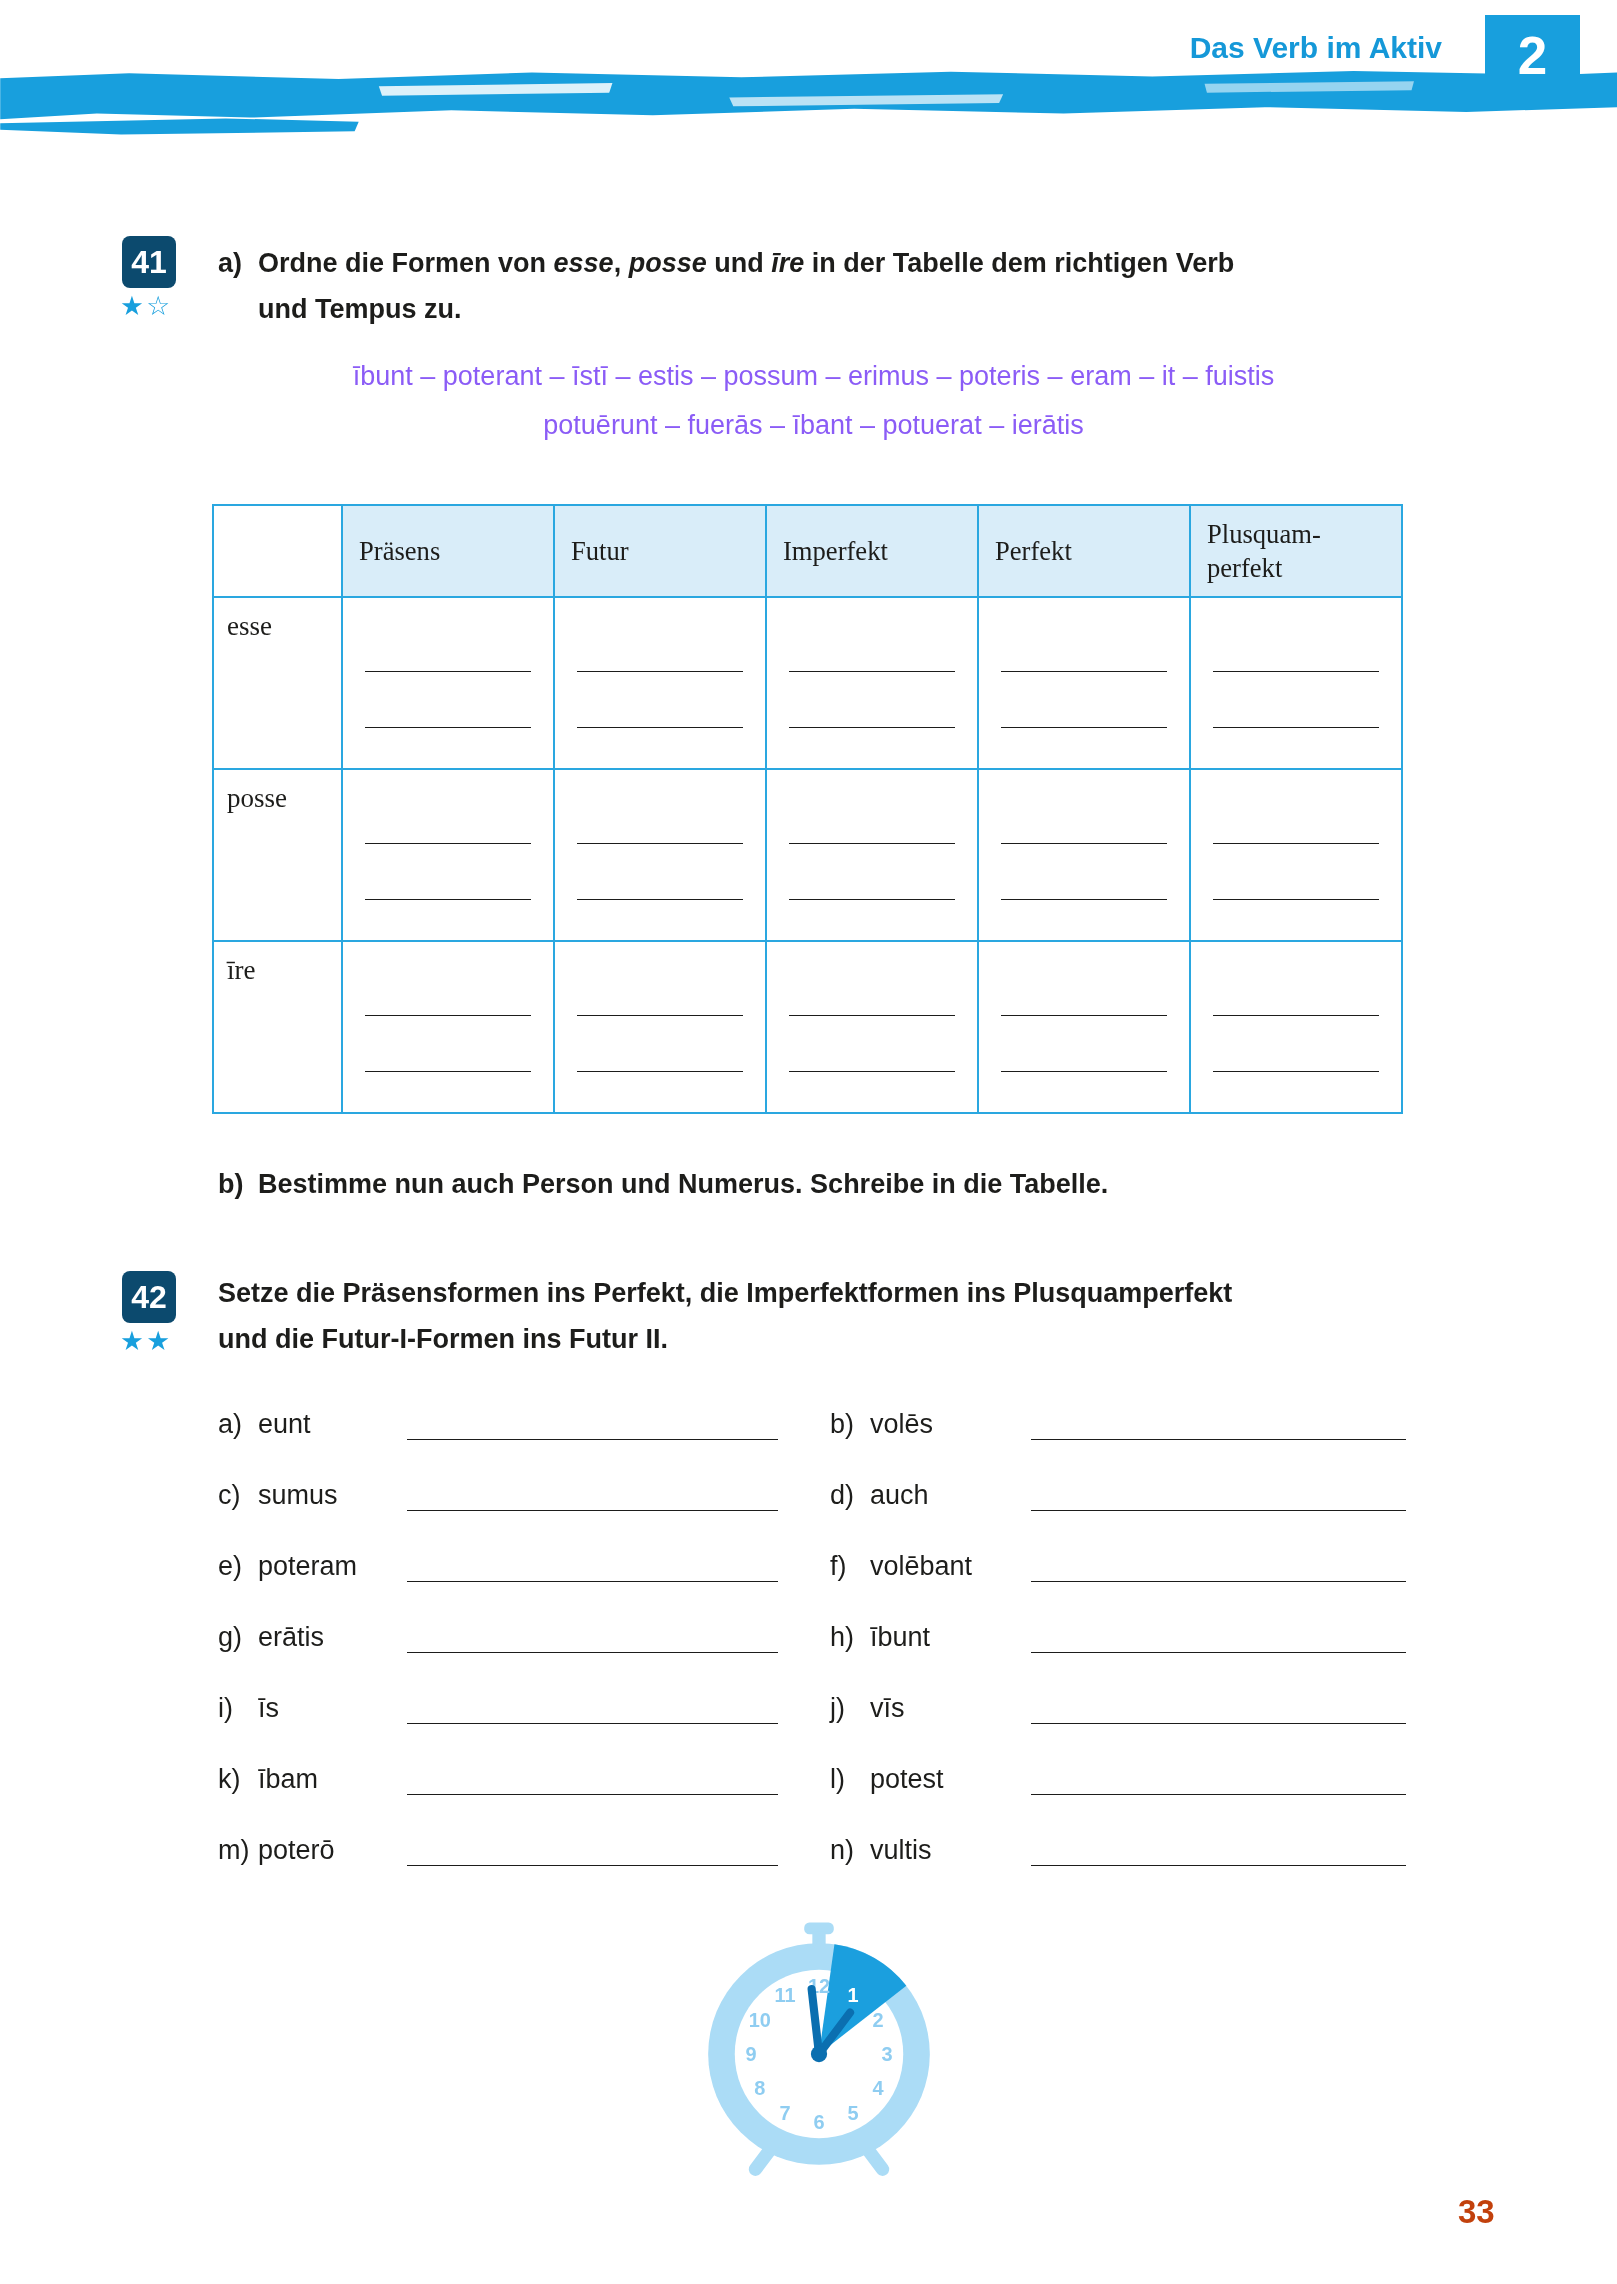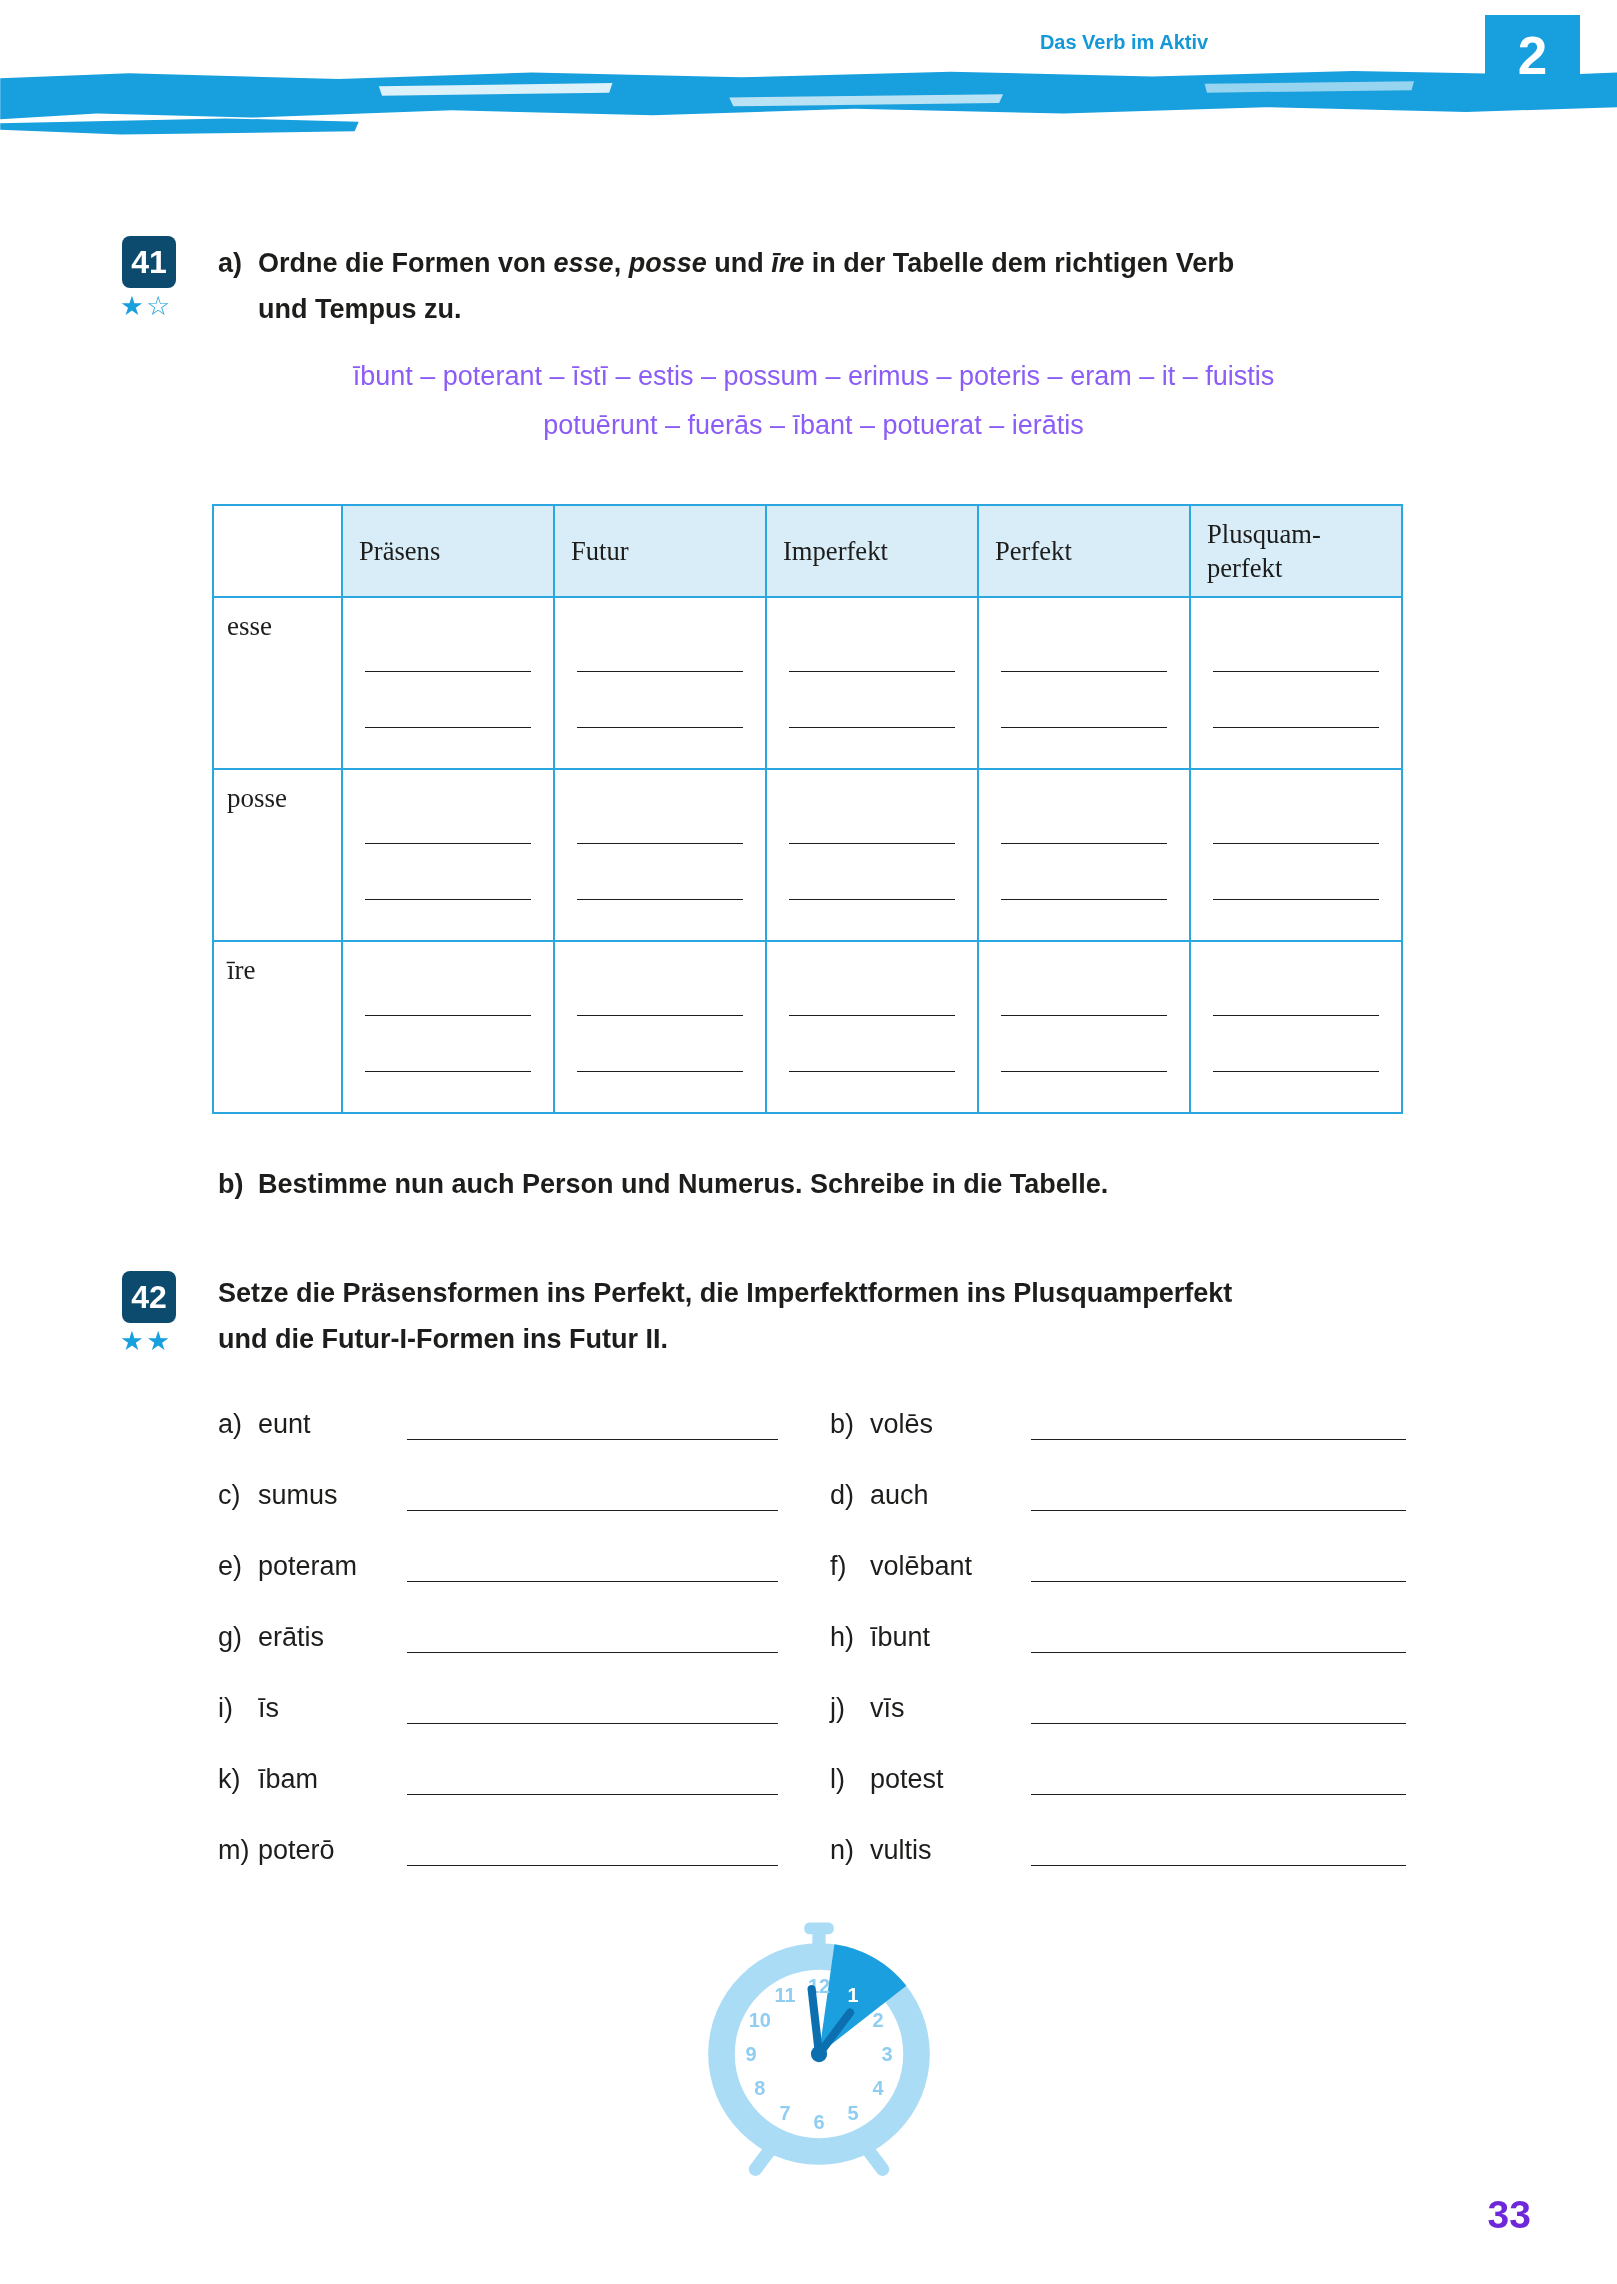--- a/index.html
+++ b/index.html
@@ -2,22 +2,22 @@
 <html style="font-size:13px"><head>
 <meta charset="utf-8">
 <style>
   * { margin:0; padding:0; box-sizing:border-box; }
   body { background:#ffffff; }
   .page { position:relative; width:1618px; height:2284px; background:#fff;
           font-family:"Liberation Sans", sans-serif; color:#1d1d1b; overflow:hidden; }
 
   
   .band { position:absolute; top:0; left:0; }
-  .chapter-title { position:absolute; top:31px; left:806px; width:636px; text-align:center;
-                   font-size:20px; font-weight:700; color:#1598d8; }
+  .chapter-title { position:absolute; top:31px; left:806px; width:636px; text-align:right;
+                   font-size:30px; font-weight:700; color:#1598d8; }
   .chapter-num { position:absolute; top:14.5px; left:1485px; width:95px; height:82px;
                  background:#189fdd; color:#fff; font-size:53px; font-weight:700;
                  display:flex; align-items:center; justify-content:center; }
 
   
   .badge { position:absolute; left:122px; width:54px; height:52px; background:#0c4a6e;
            border-radius:8px; color:#fff; font-size:32px; font-weight:700;
            display:flex; align-items:center; justify-content:center; }
   .stars { position:absolute; left:120px; font-size:26.6px; color:#189fdd; letter-spacing:2.4px; }
 
@@ -50,22 +50,22 @@
   .item .iword { flex:none; width:149px; line-height:37px; }
   .item.right .iword { width:161px; }
   .item .iline { flex:1; height:34px; border-bottom:1.6px solid #1d1d1b; }
 
   
   .clock { position:absolute; left:686px; top:1921px; }
   .cnum { font-family:"Liberation Sans", sans-serif; font-size:27px; font-weight:700;
           fill:#8fcdf1; text-anchor:middle; }
   .cnum.on-wedge { fill:#ffffff; }
 
-  .pagenum { position:absolute; left:1458px; top:2193px; width:73px; text-align:right;
-             font-size:39px; font-weight:700; color:#6d28d9; }
+  .pagenum { position:absolute; left:1458px; top:2193px; width:73px; text-align:left;
+             font-size:33px; font-weight:700; color:#c2410c; }
 </style>
 </head>
 <body>
 
 <div class="page">
 
   <svg class="band" width="1618" height="145" viewBox="0 0 2008 180">
     <polygon fill="#189fdd" points="0,97 160,91 420,98 660,90 920,96 1180,89 1430,95 1680,88 1930,93 2008,90 2008,133 1820,139 1570,133 1320,141 1060,135 810,143 560,137 310,146 120,141 0,148"></polygon>
     <polygon fill="#ffffff" opacity="0.85" points="470,107 760,103 756,115 474,119"></polygon>
     <polygon fill="#ffffff" opacity="0.7" points="905,121 1245,117 1240,128 910,132"></polygon>

